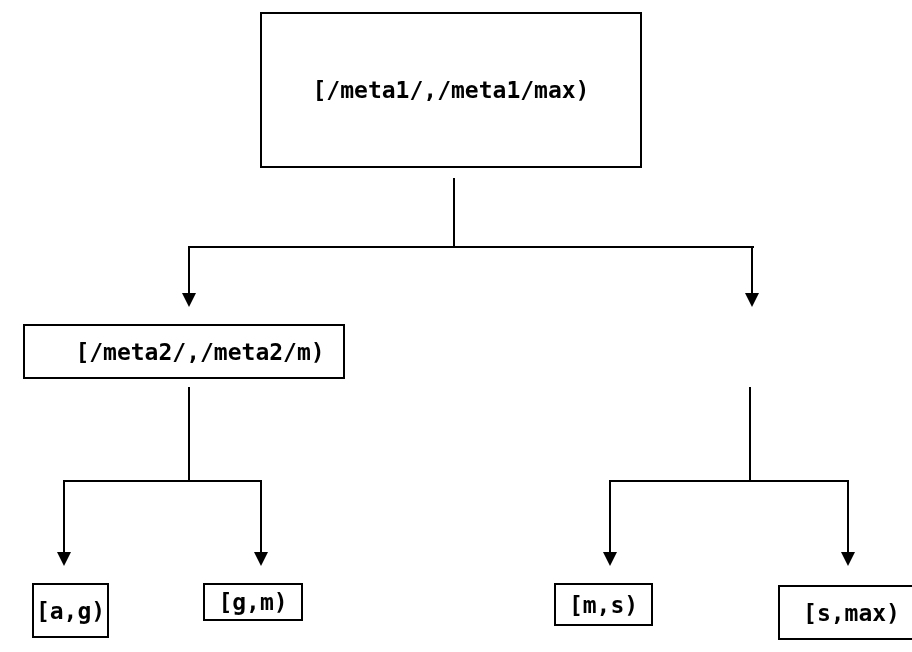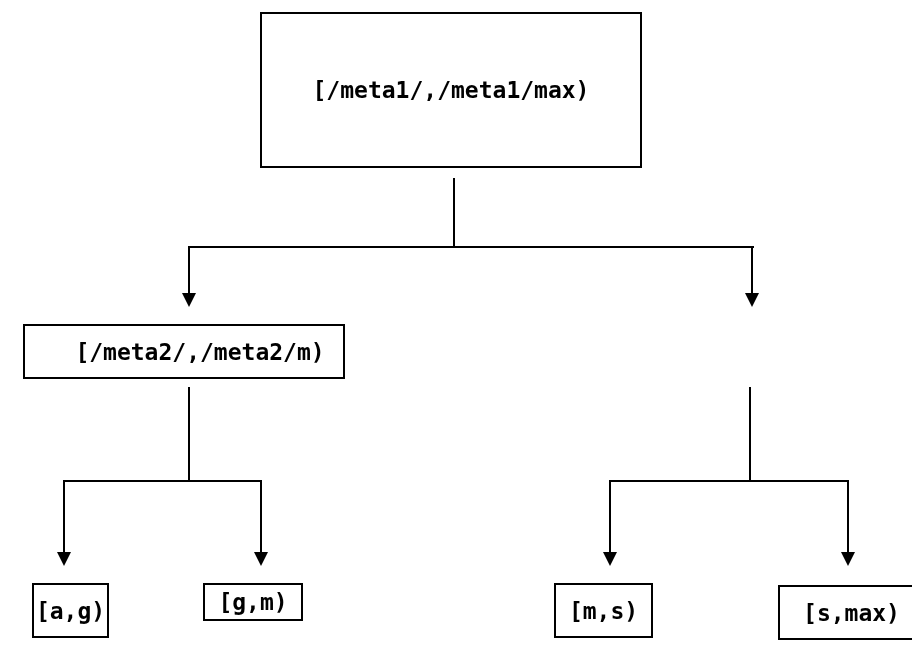--- a/index.html
+++ b/index.html
@@ -40,21 +40,21 @@
     border-right: 7px solid transparent;
     border-top: 14px solid #000000;
   }
 
   
   #node-root      { left: 260px; top: 12px;  width: 382px; height: 156px; }
   #node-meta2-low { left: 23px;  top: 324px; width: 322px; height: 55px; padding-left: 32px;  }
   #node-meta2-high{ left: 583px; top: 324px; width: 322px; height: 55px;  }
   #node-leaf-ag   { left: 0;   top: 583px; width: 77px;  height: 55px; margin-left: 32px;  }
   #node-leaf-gm   { left: 203px; top: 583px; width: 100px; height: 38px;  }
-  #node-leaf-ms   { left: 554px; top: 583px; width: 99px;  height: 55px;  }
+  #node-leaf-ms   { left: 554px; top: 583px; width: 99px;  height: 43px;  }
   #node-leaf-smax { left: 778px; top: 585px; width: 147px; height: 55px;  }
 
   
   #edge-root-stem        { left: 453px; top: 178px; width: 2px;   height: 69px; }
   #edge-root-branch      { left: 188px; top: 246px; width: 566px; height: 2px;  }
   #edge-root-drop-left   { left: 188px; top: 246px; width: 2px;   height: 48px; }
   #edge-root-drop-right  { left: 751px; top: 246px; width: 2px;   height: 48px; }
   #arrow-meta2-low       { left: 182px; top: 293px; }
   #arrow-meta2-high      { left: 745px; top: 293px; }
 

